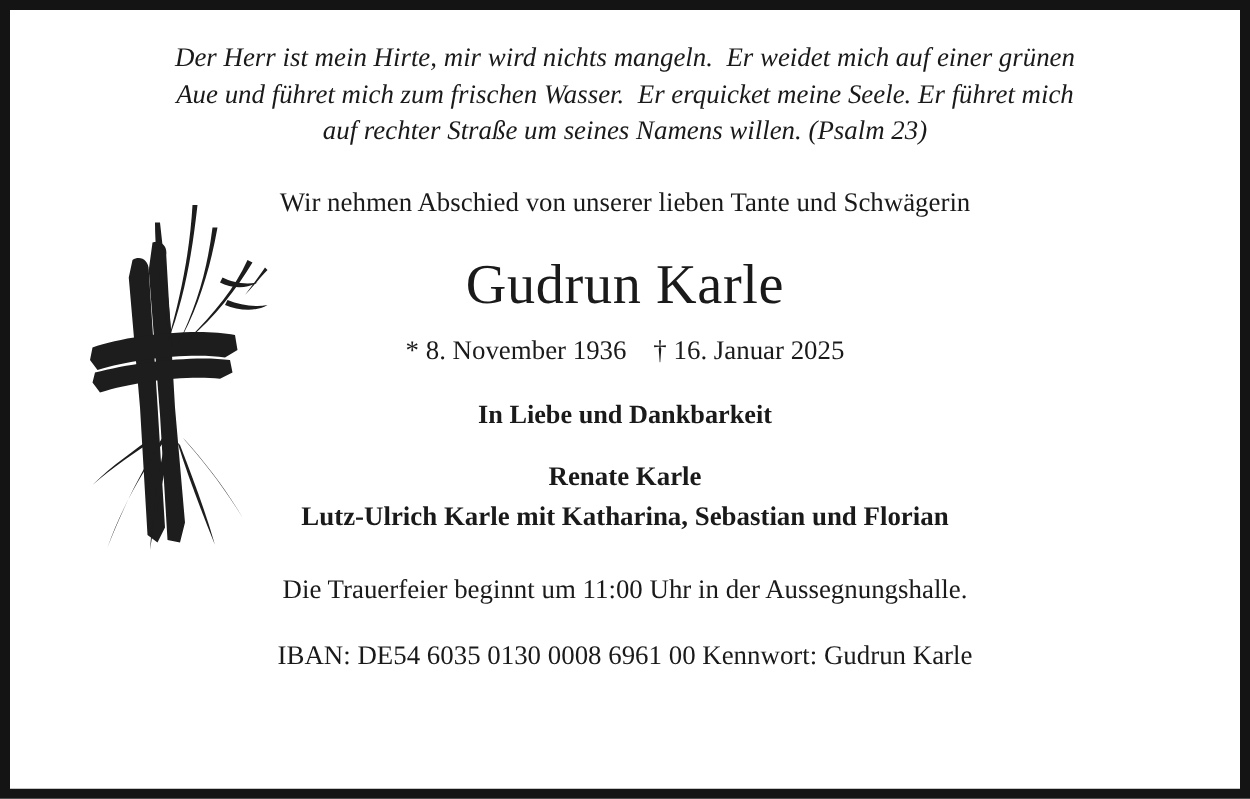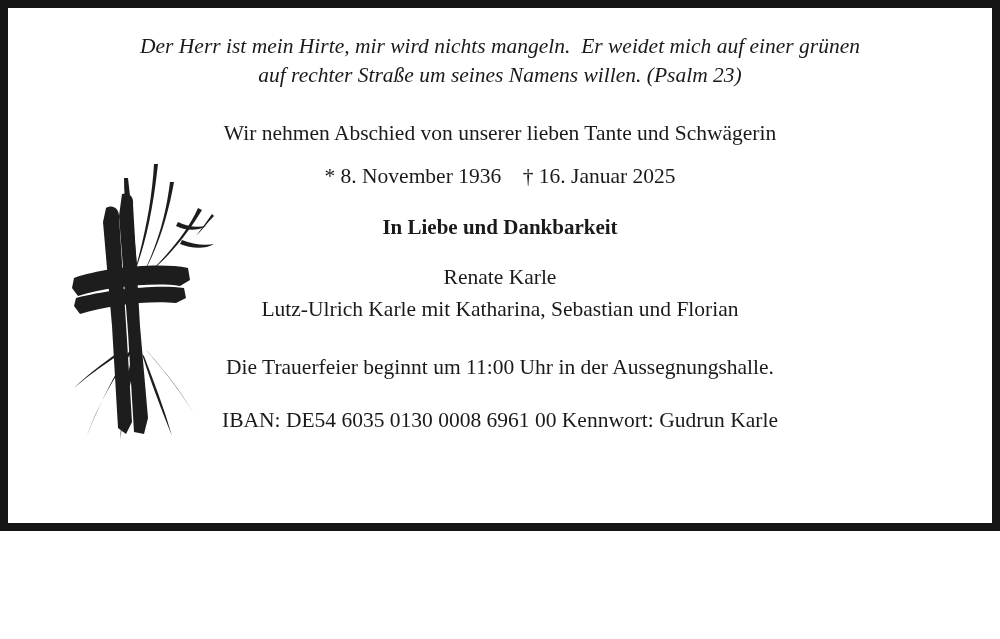--- a/index.html
+++ b/index.html
@@ -10,21 +10,21 @@
   body {
     width: 1000px;
     height: 639px;
     font-family: "Liberation Serif", serif;
     color: #1a1a1a;
     overflow: hidden;
   }
   #obituary {
     position: relative;
     width: 1000px;
-    height: 531px;
+    height: 639px;
     box-sizing: border-box;
     background: #ffffff;
     border: 8px solid #141414;
     display: block;
   }
   .inner {
     position: relative;
     width: 100%;
     height: 100%;
     box-sizing: border-box;
@@ -63,20 +63,21 @@
     font-weight: bold;
     margin-top: 26px;
   }
   .mourners {
     font-size: 21.5px;
     margin-top: 22px;
     line-height: 1.48;
   }
   .mourners-line {
     display: block;
+    font-weight: bold;
   }
   .service {
     font-size: 21.5px;
     margin-top: 26px;
     line-height: 1.45;
   }
   .service-line, .donation-line {
     display: block;
   }
   .donation {
@@ -123,25 +124,27 @@
           <path d="M74 200 C68 230 62 258 58 284 C60 256 64 226 70 198 Z"></path>
           <path d="M82 200 C92 226 102 252 110 280 C98 250 88 224 80 198 Z"></path>
           <path d="M86 196 C102 214 118 234 132 258 C116 232 100 212 84 194 Z"></path>
           <path d="M64 194 C46 206 28 218 12 232 C28 216 46 204 62 192 Z"></path>
         </g>
       </svg>
     </div>
 
     <div class="verse">
       <span class="verse-line">Der Herr ist mein Hirte, mir wird nichts mangeln.  Er weidet mich auf einer grünen</span>
+      <span class="verse-line">Aue und führet mich zum frischen Wasser.  Er erquicket meine Seele. Er führet mich</span>
       <span class="verse-line">auf rechter Straße um seines Namens willen. (Psalm 23)</span>
     </div>
 
     <div class="intro">Wir nehmen Abschied von unserer lieben Tante und Schwägerin</div>
 
+    <div class="name">Gudrun Karle</div>
 
     <div class="dates">* 8. November 1936    † 16. Januar 2025</div>
 
     <div class="dedication">In Liebe und Dankbarkeit</div>
 
     <div class="mourners">
       <span class="mourners-line">Renate Karle</span>
       <span class="mourners-line">Lutz-Ulrich Karle mit Katharina, Sebastian und Florian</span>
     </div>
 

